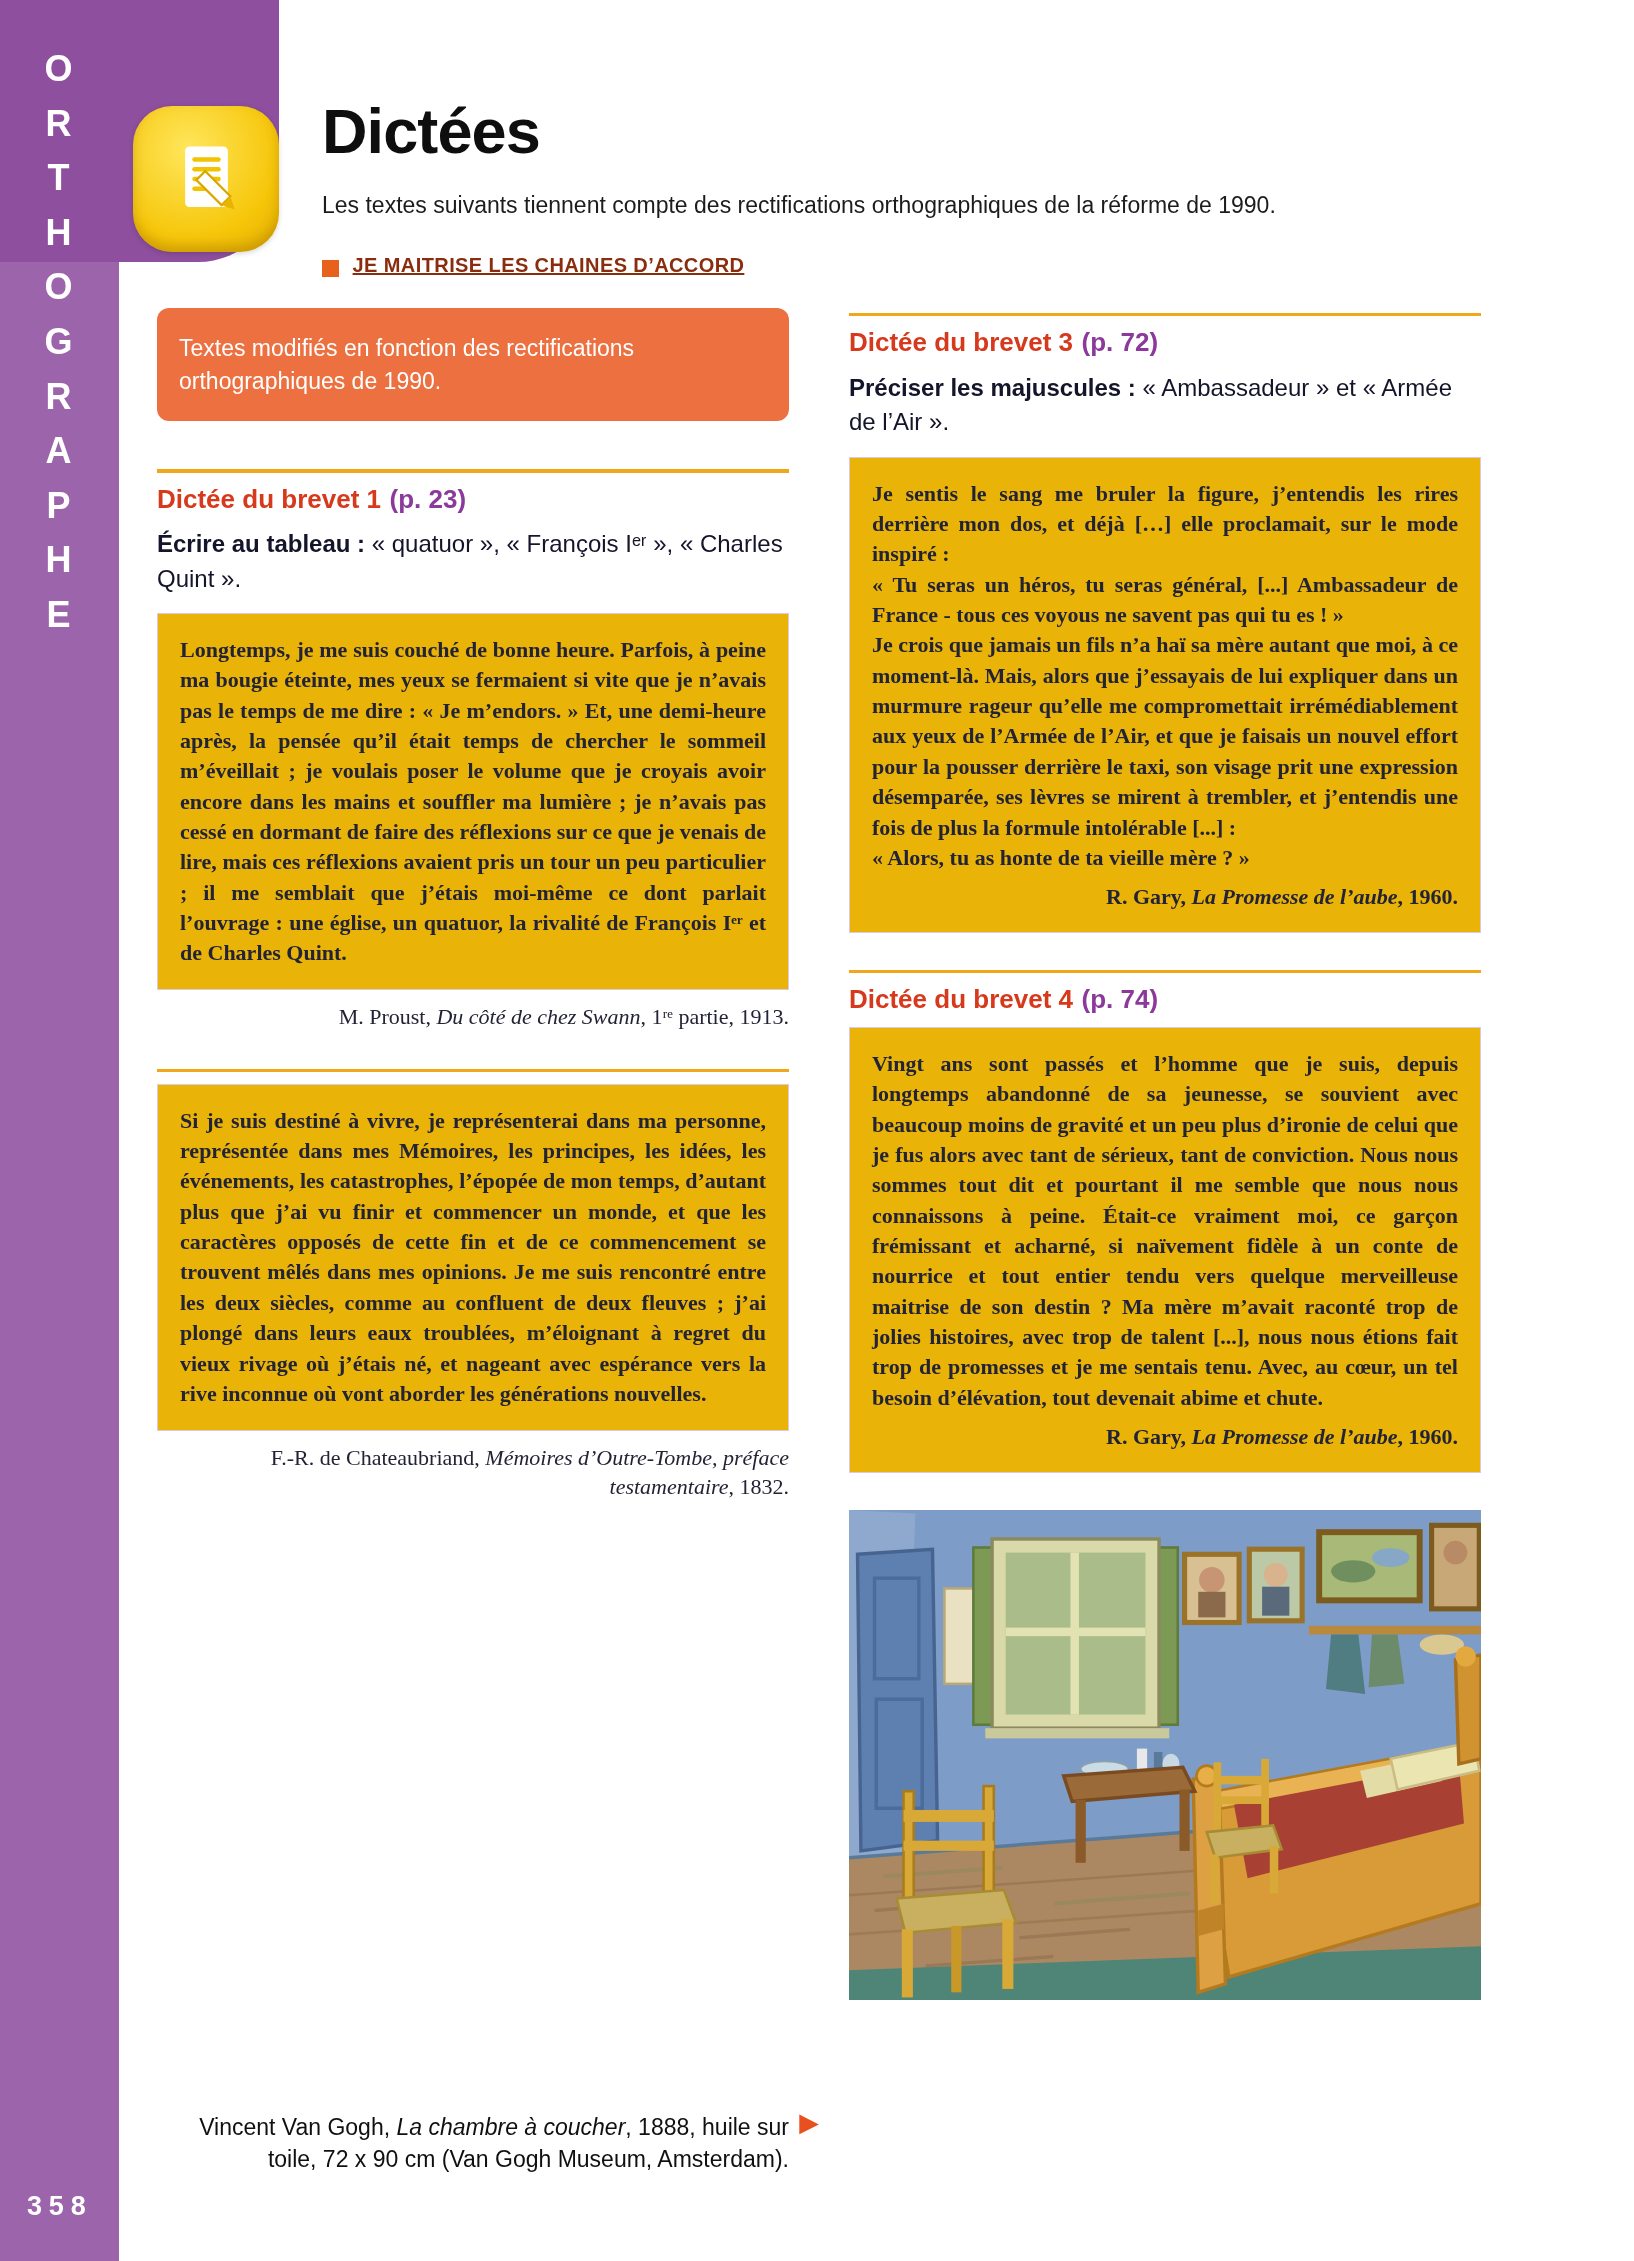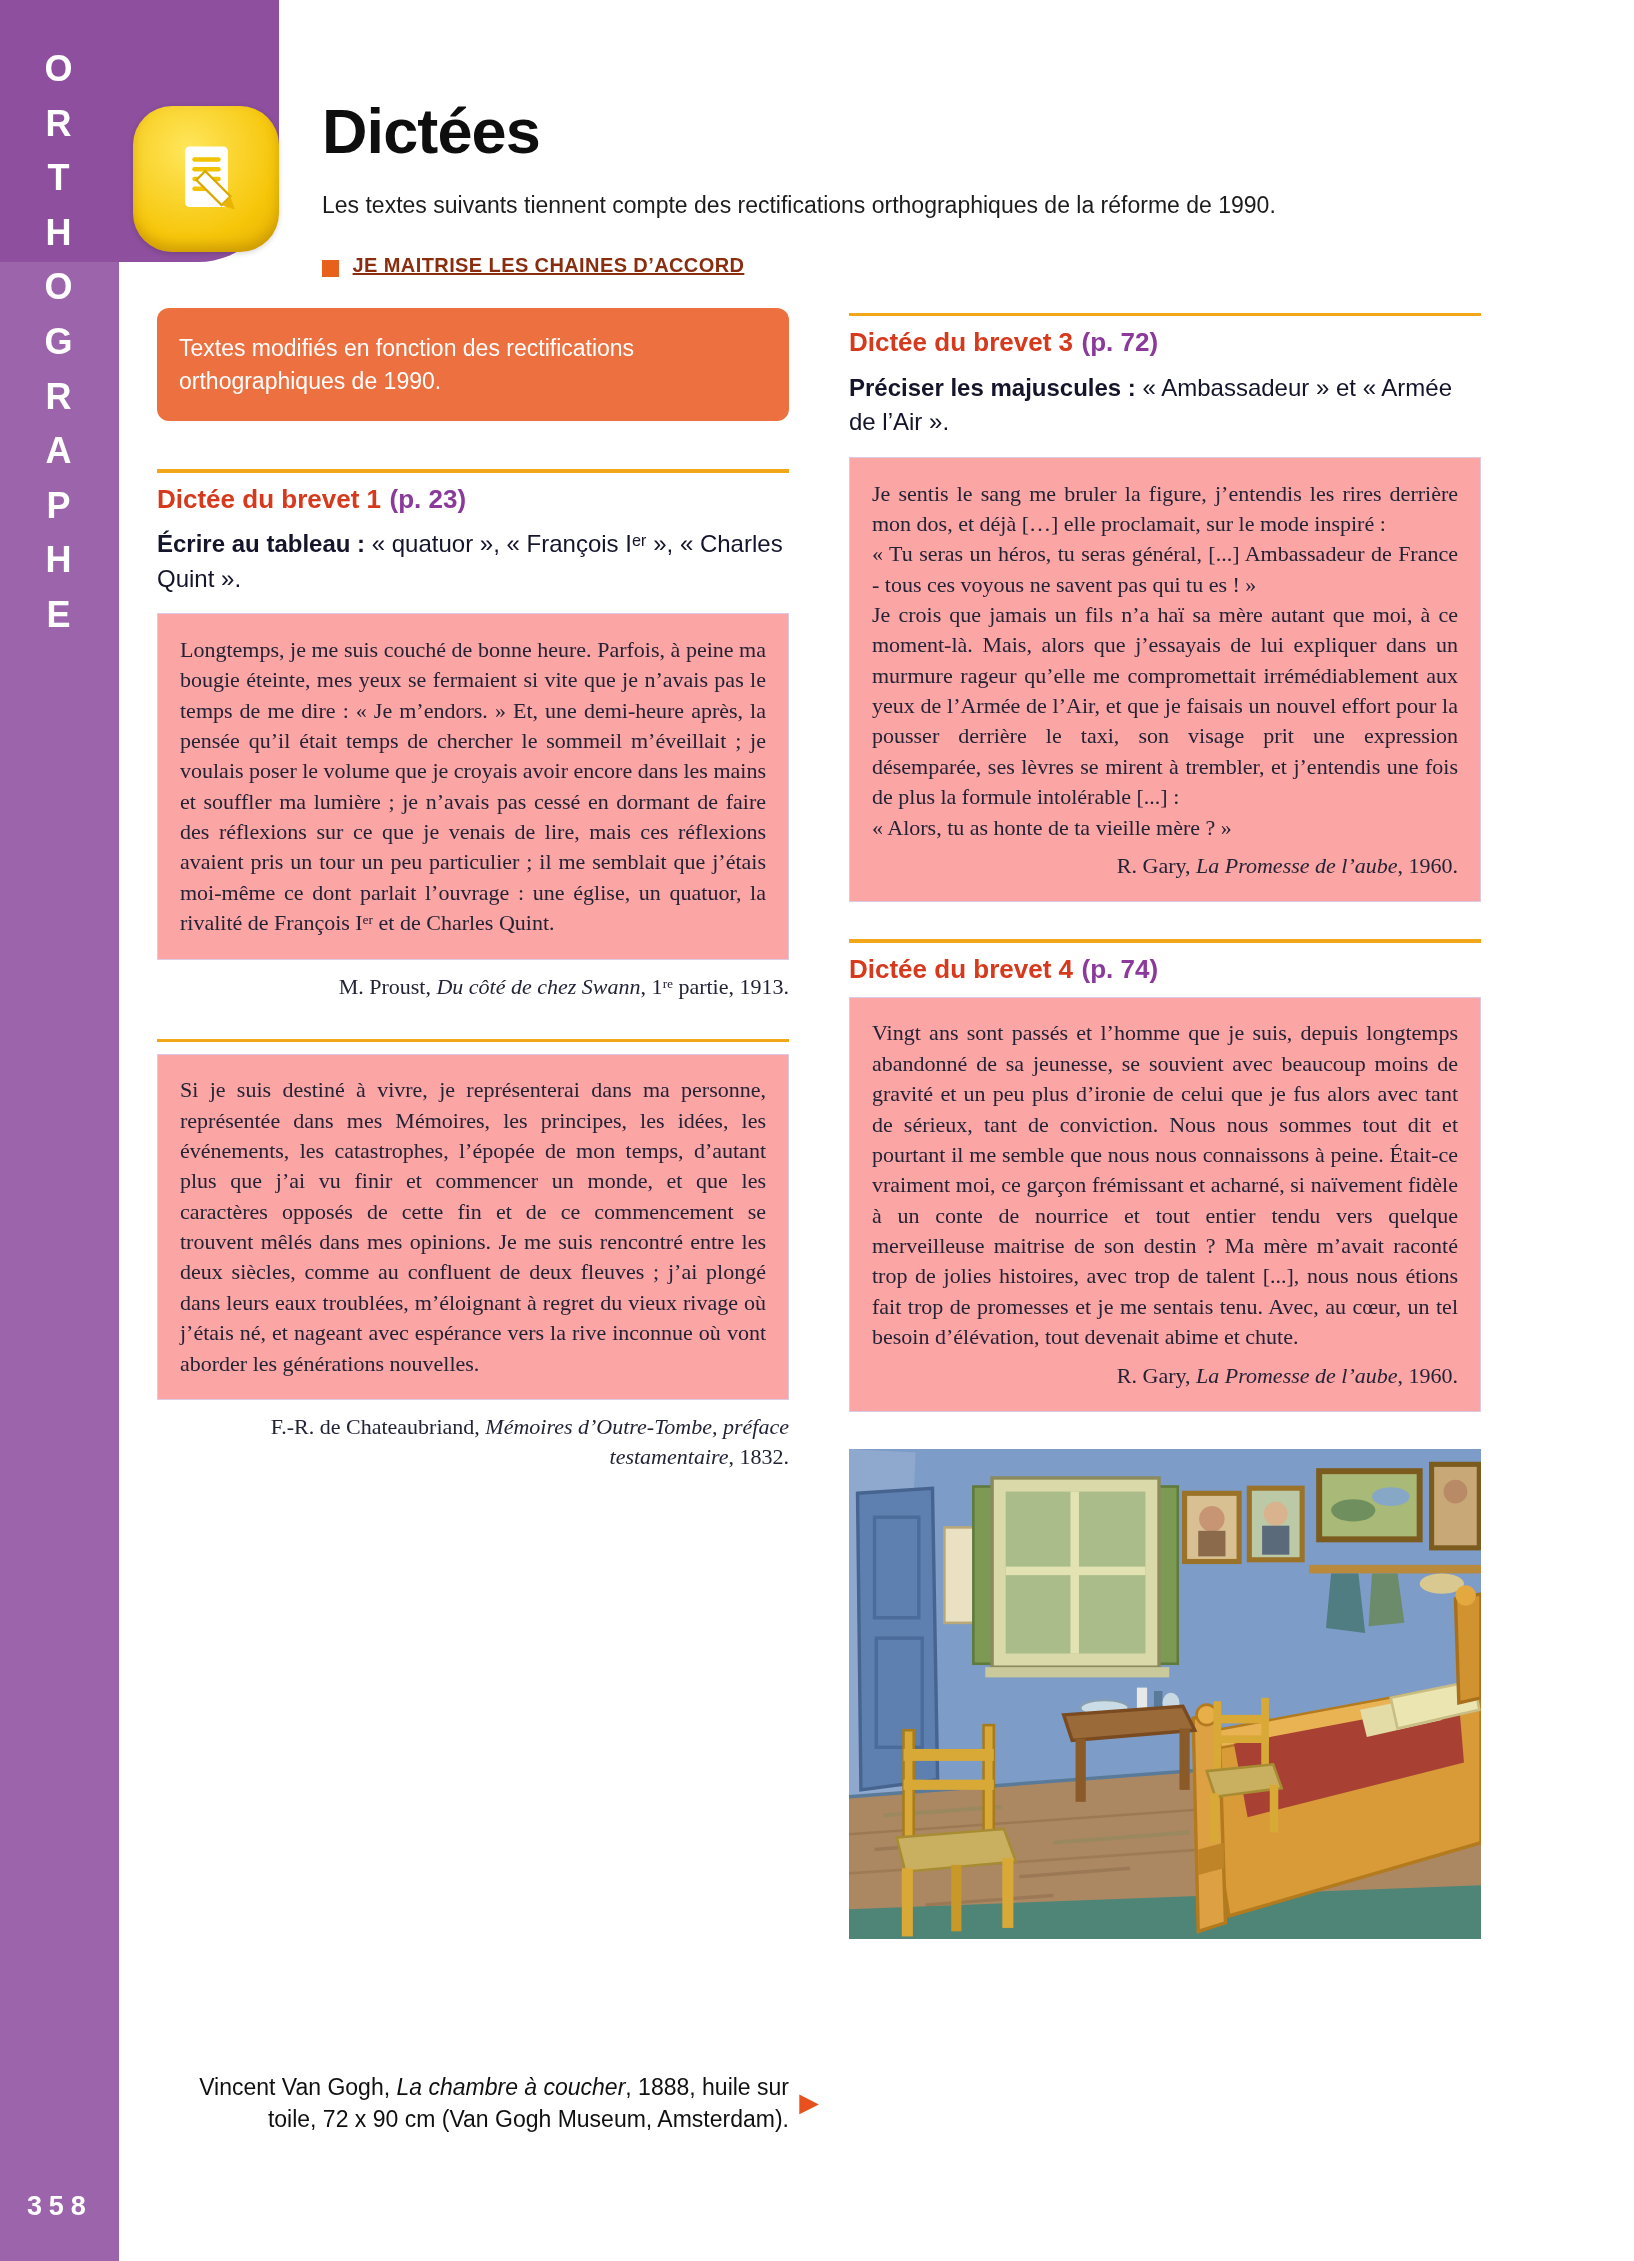--- a/index.html
+++ b/index.html
@@ -53,41 +53,41 @@
   .dictee { margin-bottom:37px; }
   .rule   { height:3.4px; background:#f2a71b; margin-bottom:12px; }
   .d-head { font-size:26px; margin-bottom:13.6px; line-height:1.1; }
   .d-title { color:#d6391b; font-weight:bold; }
   .d-page  { color:#8b3a9b; font-weight:bold; margin-left:8.5px; }
 
   .instruction { font-size:24px; line-height:1.45; color:#14142a; margin-bottom:17px; }
   .instruction b { font-weight:bold; }
 
   .box {
-    background:#fca5a5; border:0.9px solid #ddc9e2; padding:20.4px 22px;
+    background:#eab308; border:0.9px solid #ddc9e2; padding:20.4px 22px;font-weight:bold;
   }
   .box-text {
     font-family:"Liberation Serif","DejaVu Serif", serif;
     font-size:22px; line-height:1.38; color:#232336;
     text-align:justify; white-space:pre-line;
   }
   .attribution {
     font-family:"Liberation Serif","DejaVu Serif", serif;
     font-size:22px; color:#232336; text-align:right; margin-top:12px; line-height:1.35;
   }
   .box .attribution { margin-top:8.5px; }
 
   .painting { display:block; width:632px; height:490px; margin-top:20.4px; }
 
   
   .caption-row {
     position:absolute; left:157px; top:2071px; width:681px;
     display:flex; align-items:center;
   }
-  .caption { width:632px; text-align:right; font-size:23px; line-height:1.4; color:#101010; }
+  .caption { width:632px; text-align:right; font-size:23px; line-height:1.4; color:#101010;margin-top:40px; }
   .arrow   { color:#e8501e; font-size:25.5px; margin-left:10.2px; line-height:1; }
 </style>
 </head>
 <body>
 
 <div class="page">
 
   <div class="sidebar">
     <div class="corner"></div>
   </div>

